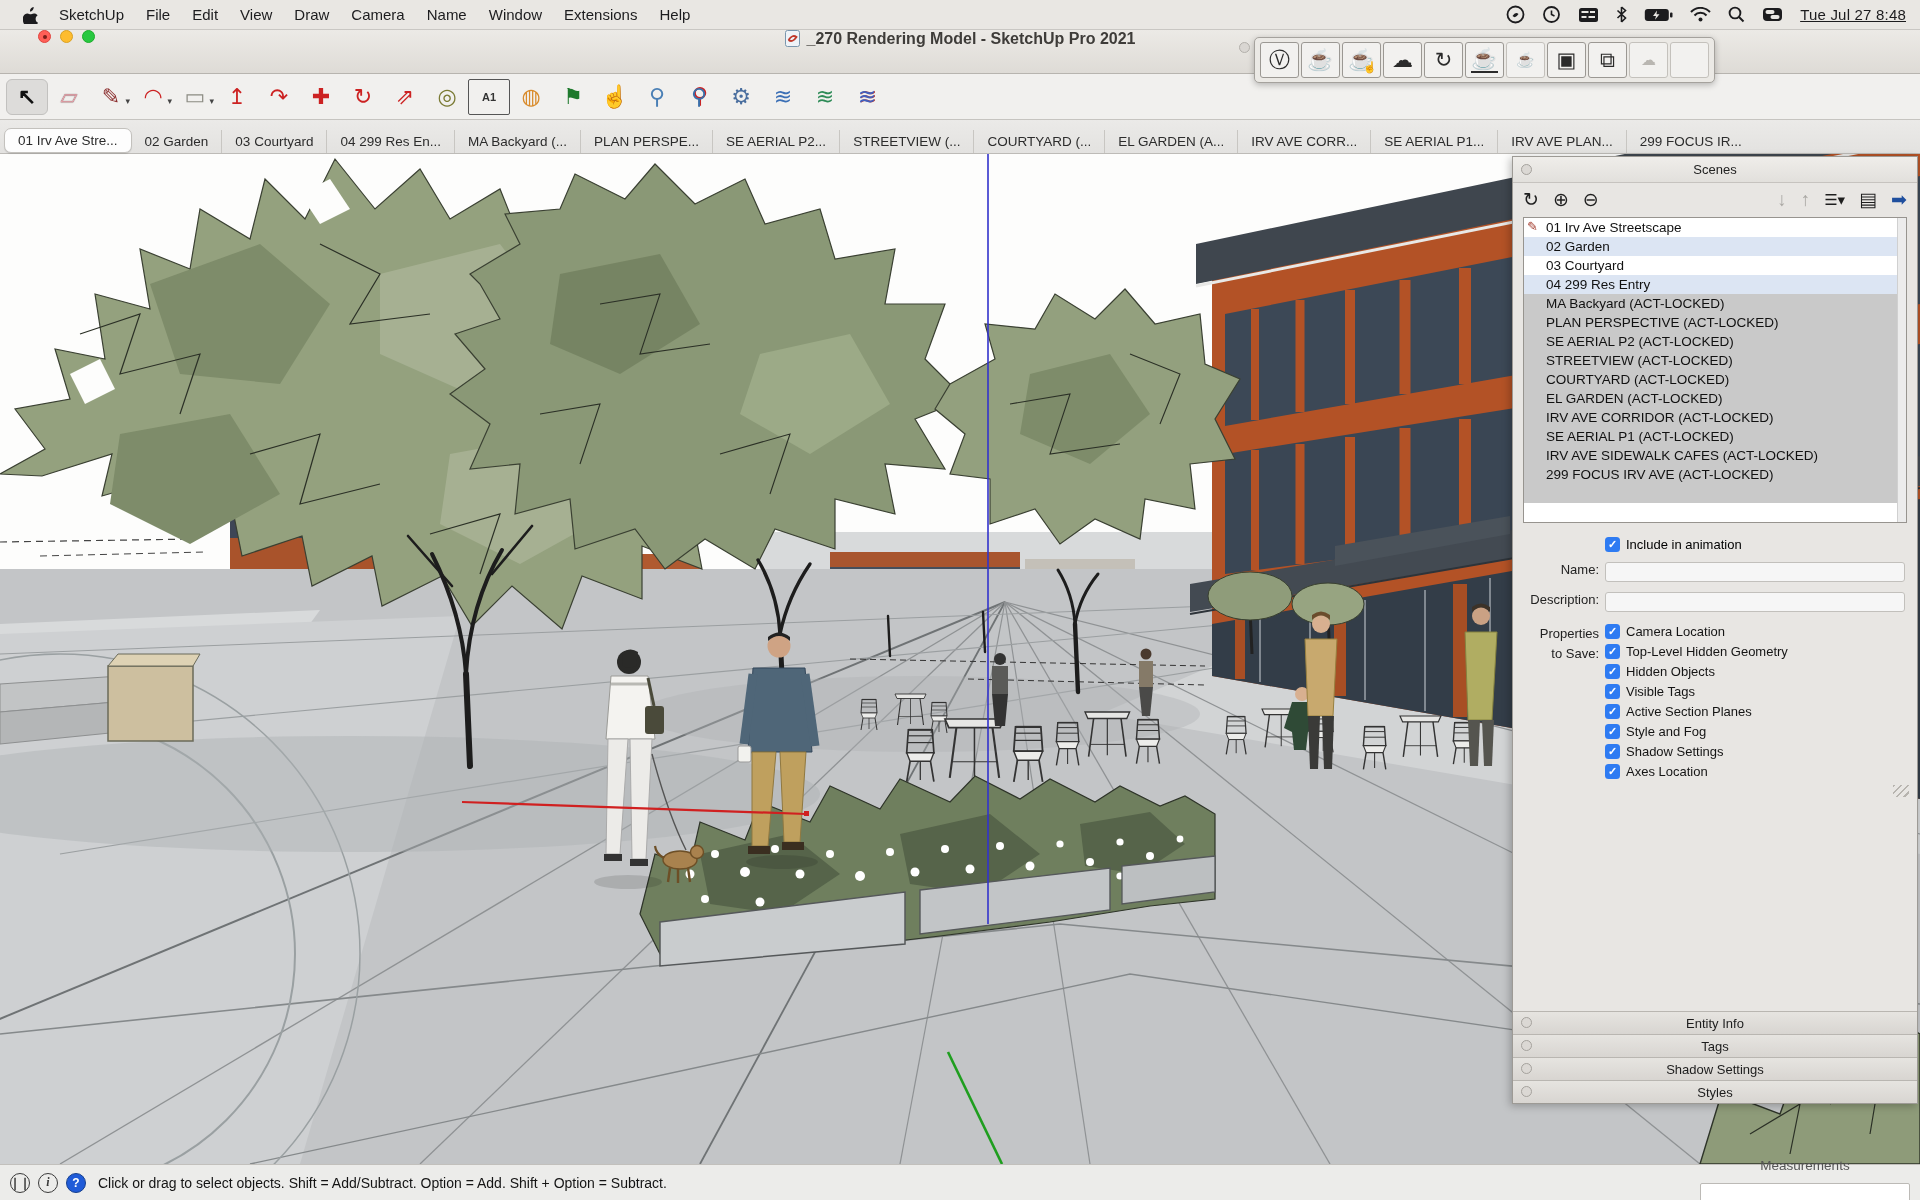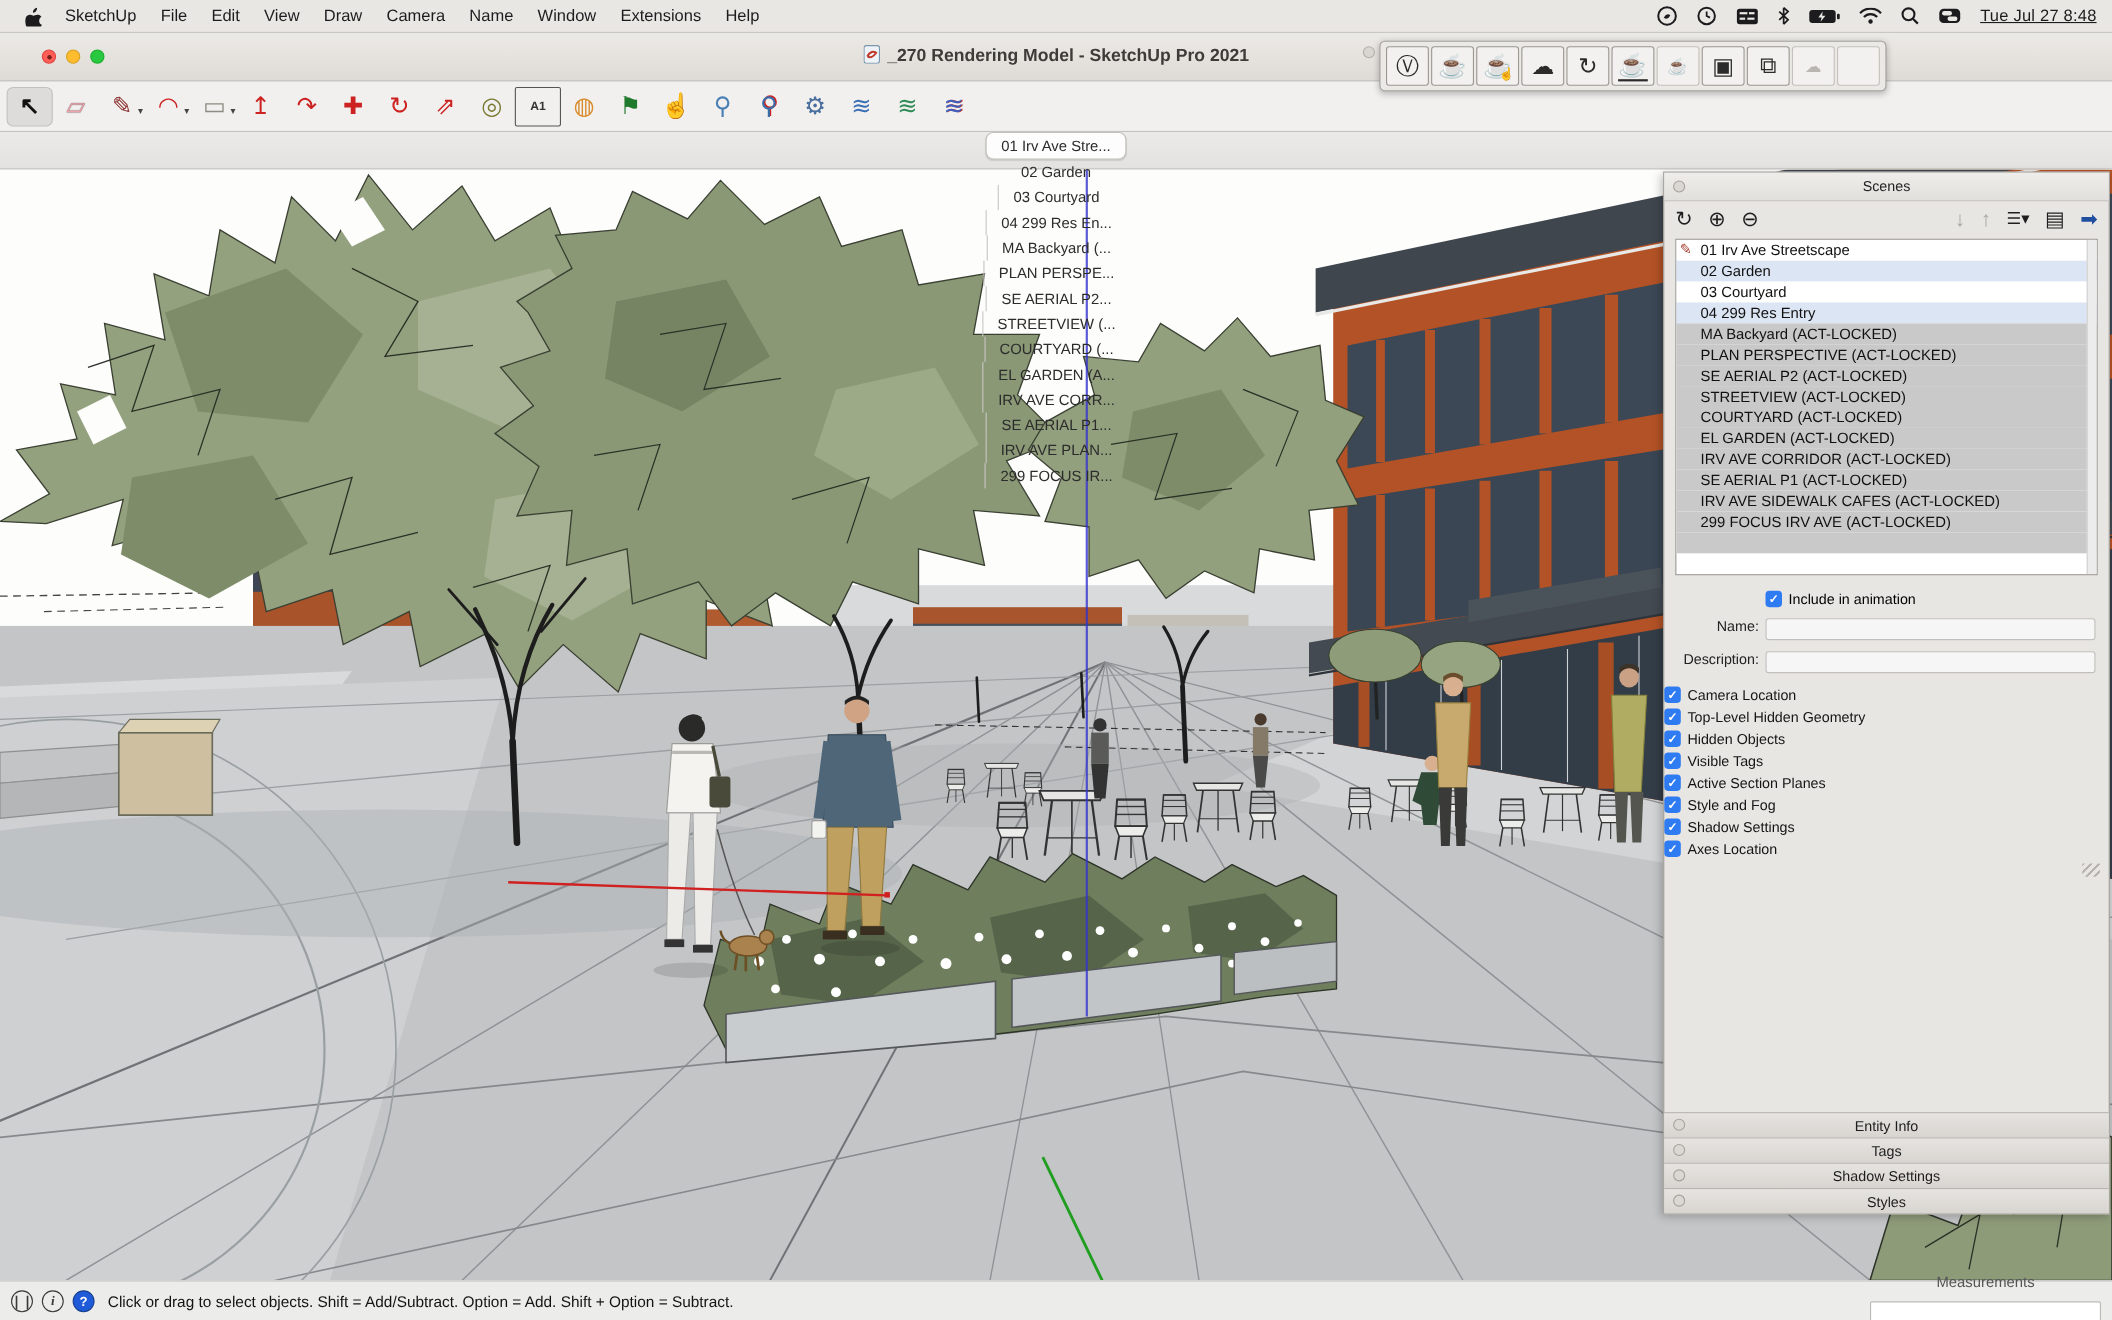--- a/index.html
+++ b/index.html
@@ -10,21 +10,21 @@
   .menubar { position:absolute; top:0; left:0; right:0; height:30px; background:#e9e7e3; border-bottom:1px solid #c9c7c3;
              display:flex; align-items:center; padding:0 14px; font-size:15px; color:#1c1c1e; z-index:30; }
   .menubar .apple { width:34px; display:flex; justify-content:center; }
   .menu-item { padding:0 11px; }
   .menubar-right { margin-left:auto; display:flex; align-items:center; gap:17px;text-decoration:underline; }
   .mb-icon { display:inline-flex; align-items:center; }
   .mb-clock { font-size:15px; letter-spacing:.2px; }
 
   
   .titlebar { position:absolute; top:30px; left:0; right:0; height:44px; background:linear-gradient(#eceae6,#dedbd6);
-              border-bottom:1px solid #b7b4af; display:flex; align-items:center; z-index:10;padding-left:23px; }
+              border-bottom:1px solid #b7b4af; display:flex; align-items:flex-start; z-index:10;padding-left:23px; }
   .lights { display:flex; gap:9px; margin-left:15px; }
   .light { width:13px; height:13px; border-radius:50%; position:relative; }
   .light.red { background:#ff5f57; border:.5px solid #e0443e; }
   .light.red::after { content:""; position:absolute; left:4px; top:4px; width:4px; height:4px; border-radius:50%; background:#7a1f1a; }
   .light.yellow { background:#febc2e; border:.5px solid #d9a123; }
   .light.green { background:#28c840; border:.5px solid #1dad2b; }
   .title-center { position:absolute; left:0; right:0; text-align:center; font-size:16px; font-weight:bold; color:#3e3c39; }
   .title-center .doc-ic { display:inline-block; vertical-align:-3px; margin-right:7px; }
 
   
@@ -56,21 +56,21 @@
   .vray-handle { width:11px; height:11px; border-radius:50%; background:#d9d6d2; border:1px solid #b3b0ab; position:absolute; left:-16px; top:4px; }
   .vbtn { width:39px; height:36px; border:1px solid #9b9893; border-radius:3px; background:#f2f1ef;
           display:flex; align-items:center; justify-content:center; font-size:21px; color:#2b2b2b; position:relative; }
   .vbtn.disabled { color:#b9b6b1; border-color:#c4c1bc; }
   .vbtn.hand::after { content:"☝"; position:absolute; font-size:11px; right:3px; bottom:3px; color:#2b2b2b; }
   .vbtn.underlined .vg { border-bottom:2px solid #2b2b2b; }
   .vbtn.framed { font-size:15px; }
 
   
   .tabbar { position:absolute; top:120px; left:0; right:0; height:34px; background:linear-gradient(#ebeae8,#e3e2e0);
-            border-bottom:1px solid #bdbbb7; display:flex; align-items:center; padding:0 14px; z-index:9;flex-direction:column; }
+            border-bottom:1px solid #bdbbb7; display:flex; align-items:flex-end; padding:0 4px; z-index:9; }
   .tab { padding:4px 13px; font-size:13.5px; color:#2c2c2c; white-space:nowrap; border-left:1px solid #c8c6c2; }
   .tab:first-child { border-left:none; }
   .tab.active { background:#fdfdfd; border:1px solid #c3c1bd; border-radius:7px; box-shadow:0 1px 1px rgba(0,0,0,.1); }
   .tab.active + .tab { border-left:none; }
 
   
   .viewport { position:absolute; top:154px; left:0; width:1920px; height:1010px; background:#fdfdfc; overflow:hidden; }
   .viewport svg { display:block; }
 
   
@@ -795,20 +795,24 @@
     </div>
     <div class="field-row">
       <span class="field-label">Name:</span>
       <span class="tfield"></span>
     </div>
     <div class="field-row">
       <span class="field-label">Description:</span>
       <span class="tfield"></span>
     </div>
     <div class="props">
+      <div class="props-label">
+        <div>Properties</div>
+        <div>to Save:</div>
+      </div>
       <div class="prop-list">
 
           <label class="prop-row">
             <span class="cb"></span>
             <span>Camera Location</span>
           </label>
 
           <label class="prop-row">
             <span class="cb"></span>
             <span>Top-Level Hidden Geometry</span>

